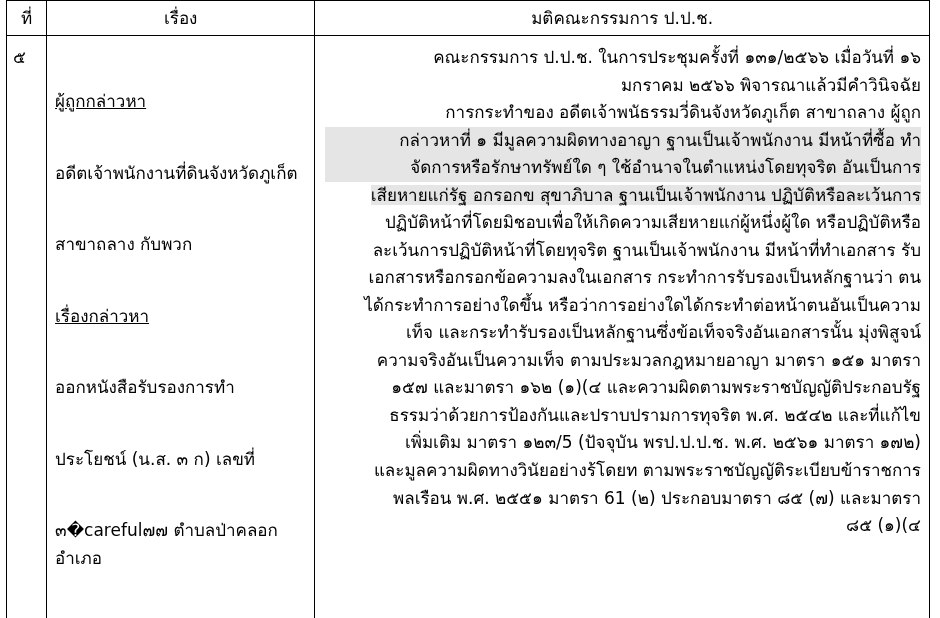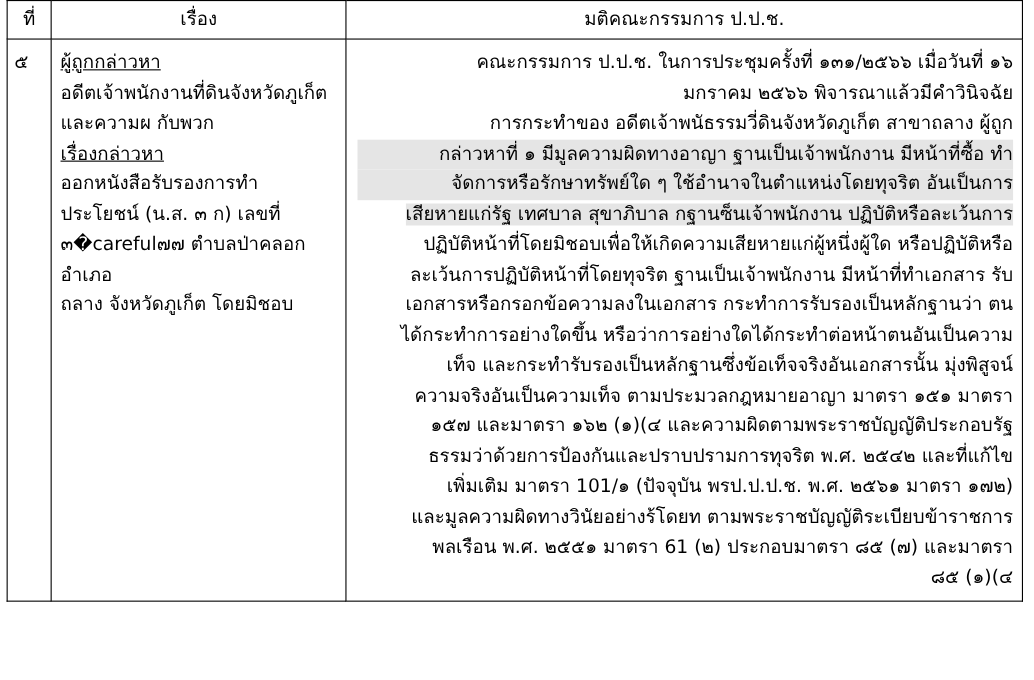--- a/index.html
+++ b/index.html
@@ -62,21 +62,21 @@
     line-height: 1.62;
   }
   .cell-pad-res {
     padding: 8px 8px 6px 10px;
     font-size: 17px;
     line-height: 1.62;
   }
   .underline {
     text-decoration: underline;
   }
-  .topic-line { display: block; }
+  .topic-line { display: block; margin-top: 44px; }
   .indent { display: inline-block; width: 52px; }
   .hl {
     background: #e5e5e5;
   }
   .res-body {
     text-align: right;
   }
   .line {
     display: block;
     white-space: nowrap;
@@ -107,45 +107,45 @@
     </thead>
     <tbody>
       <tr>
         <td>
           <div class="cell-pad-no">๕</div>
         </td>
         <td>
           <div class="cell-pad-topic">
             <span class="topic-line underline">ผู้ถูกกล่าวหา</span>
             <span class="topic-line">อดีตเจ้าพนักงานที่ดินจังหวัดภูเก็ต</span>
-            <span class="topic-line">และความผ กับพวก</span>
+            <span class="topic-line">สาขาถลาง กับพวก</span>
             <span class="topic-line underline">เรื่องกล่าวหา</span>
             <span class="topic-line">ออกหนังสือรับรองการทำ</span>
             <span class="topic-line">ประโยชน์ (น.ส. ๓ ก) เลขที่</span>
             <span class="topic-line">๓�careful๗๗ ตำบลป่าคลอก อำเภอ</span>
             <span class="topic-line">ถลาง จังหวัดภูเก็ต โดยมิชอบ</span>
           </div>
         </td>
         <td>
           <div class="cell-pad-res res-body">
             <span class="line">คณะกรรมการ ป.ป.ช. ในการประชุมครั้งที่ ๑๓๑/๒๕๖๖ เมื่อวันที่ ๑๖</span>
             <span class="line">มกราคม ๒๕๖๖ พิจารณาแล้วมีคำวินิจฉัย</span>
             <span class="line"><span class="indent"></span><span>การกระทำของ อดีตเจ้าพนัธรรมวี่ดินจังหวัดภูเก็ต สาขาถลาง ผู้ถูก</span></span>
             <span class="line hl">กล่าวหาที่ ๑ มีมูลความผิดทางอาญา ฐานเป็นเจ้าพนักงาน มีหน้าที่ซื้อ ทำ</span>
             <span class="line hl">จัดการหรือรักษาทรัพย์ใด ๆ ใช้อำนาจในตำแหน่งโดยทุจริต อันเป็นการ</span>
-            <span class="line"><span class="hl">เสียหายแก่รัฐ เทศบาล สุขาภิบาล กฐานซ็นเจ้าพนักงาน ปฏิบัติหรือละเว้นการ</span></span>
+            <span class="line"><span class="hl">เสียหายแก่รัฐ อกรอกข สุขาภิบาล ฐานเป็นเจ้าพนักงาน ปฏิบัติหรือละเว้นการ</span></span>
             <span class="line">ปฏิบัติหน้าที่โดยมิชอบเพื่อให้เกิดความเสียหายแก่ผู้หนึ่งผู้ใด หรือปฏิบัติหรือ</span>
             <span class="line">ละเว้นการปฏิบัติหน้าที่โดยทุจริต ฐานเป็นเจ้าพนักงาน มีหน้าที่ทำเอกสาร รับ</span>
             <span class="line">เอกสารหรือกรอกข้อความลงในเอกสาร กระทำการรับรองเป็นหลักฐานว่า ตน</span>
             <span class="line">ได้กระทำการอย่างใดขึ้น หรือว่าการอย่างใดได้กระทำต่อหน้าตนอันเป็นความ</span>
             <span class="line">เท็จ และกระทำรับรองเป็นหลักฐานซึ่งข้อเท็จจริงอันเอกสารนั้น มุ่งพิสูจน์</span>
             <span class="line">ความจริงอันเป็นความเท็จ ตามประมวลกฎหมายอาญา มาตรา ๑๕๑ มาตรา</span>
             <span class="line">๑๕๗ และมาตรา ๑๖๒ (๑)(๔ และความผิดตามพระราชบัญญัติประกอบรัฐ</span>
             <span class="line">ธรรมว่าด้วยการป้องกันและปราบปรามการทุจริต พ.ศ. ๒๕๔๒ และที่แก้ไข</span>
-            <span class="line">เพิ่มเติม มาตรา 101/๑ (ปัจจุบัน พรป.ป.ป.ช. พ.ศ. ๒๕๖๑ มาตรา ๑๗๒)</span>
+            <span class="line">เพิ่มเติม มาตรา ๑๒๓/5 (ปัจจุบัน พรป.ป.ป.ช. พ.ศ. ๒๕๖๑ มาตรา ๑๗๒)</span>
             <span class="line">และมูลความผิดทางวินัยอย่างร้โดยท ตามพระราชบัญญัติระเบียบข้าราชการ</span>
             <span class="line">พลเรือน พ.ศ. ๒๕๕๑ มาตรา 61 (๒) ประกอบมาตรา ๘๕ (๗) และมาตรา</span>
             <span class="line">๘๕ (๑)(๔</span>
           </div>
         </td>
       </tr>
     </tbody>
   </table>
 </div>
 

